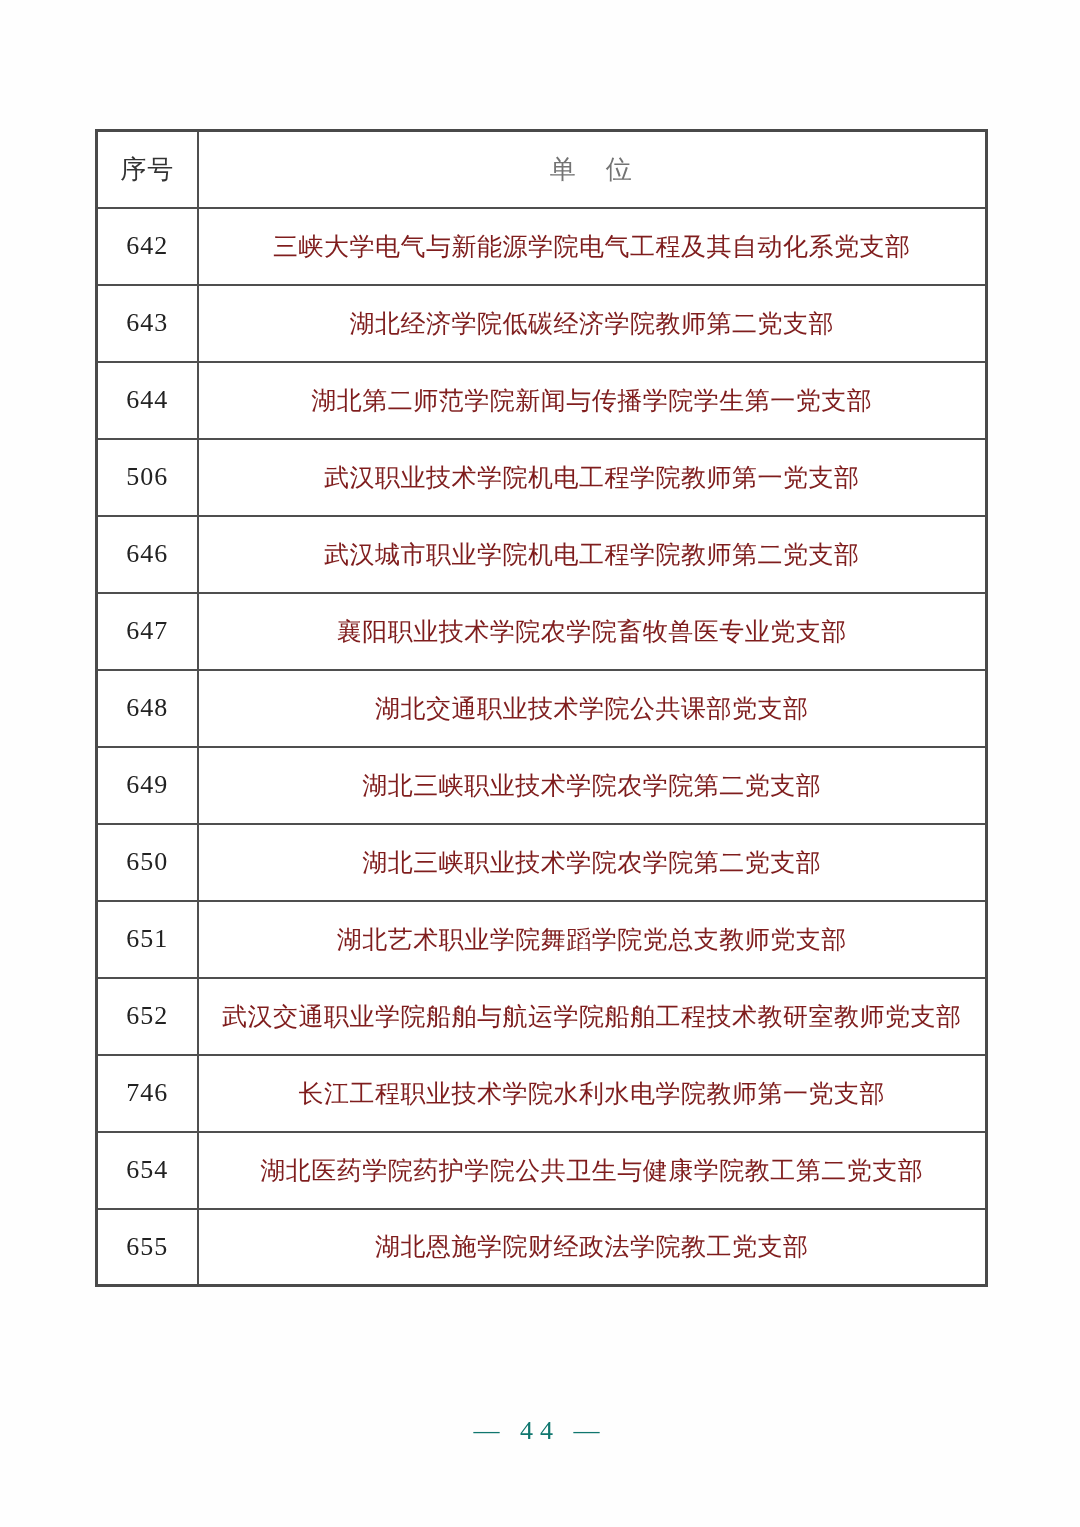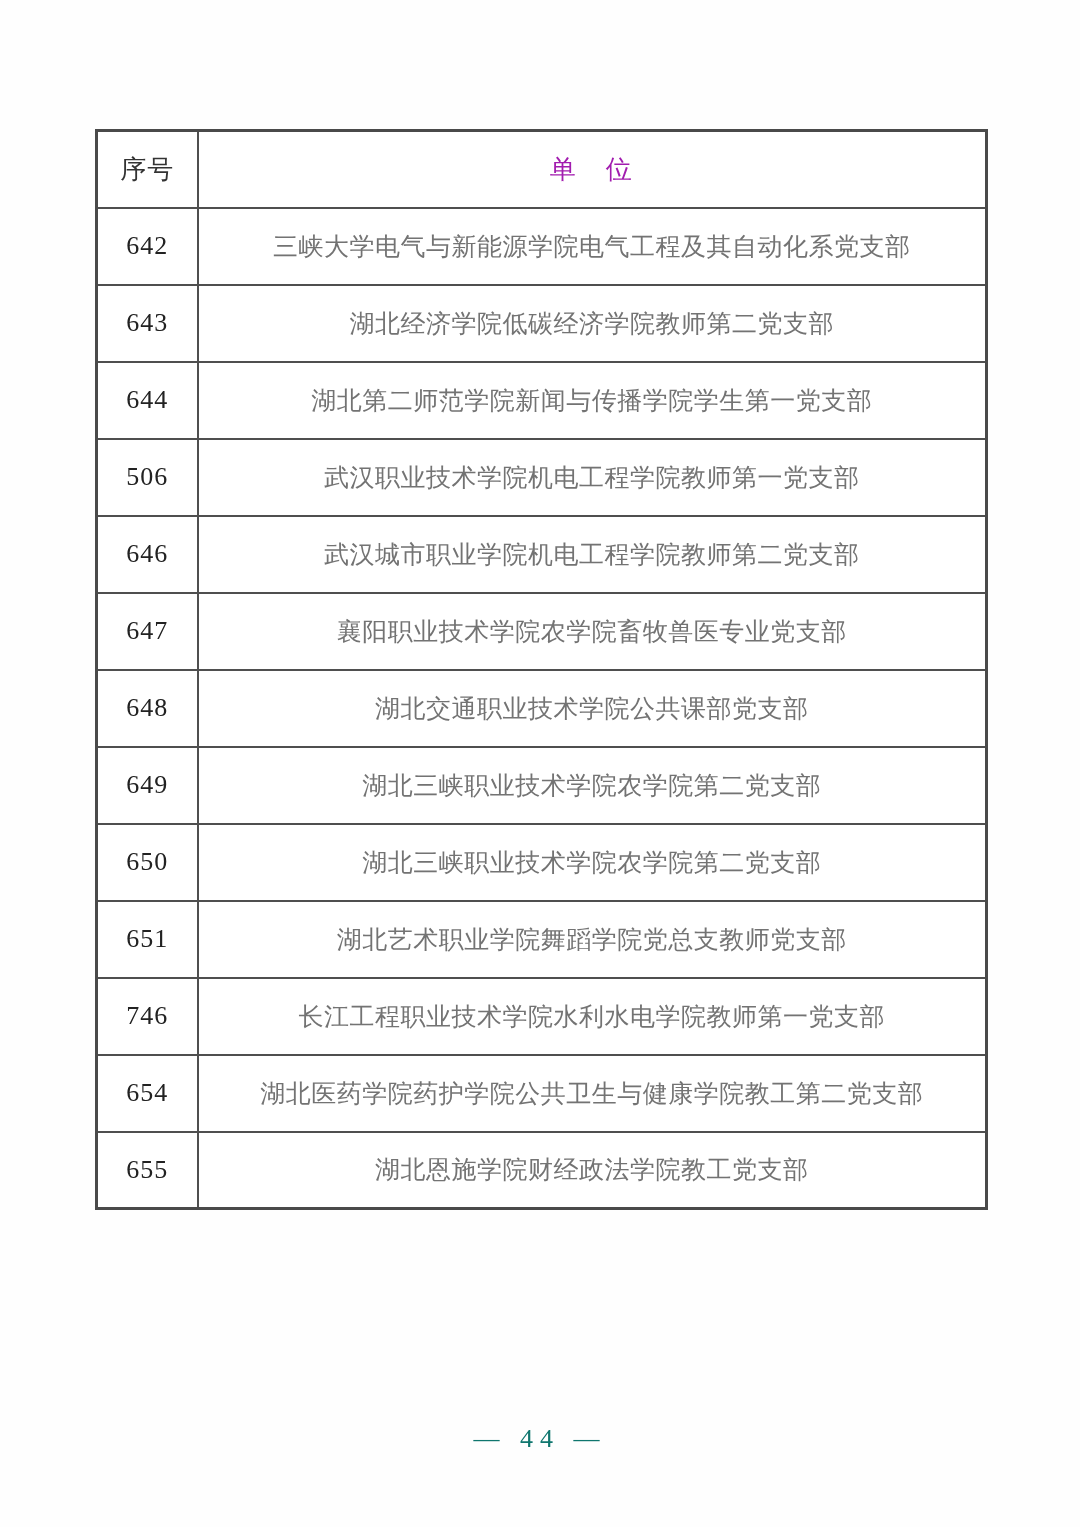--- a/index.html
+++ b/index.html
@@ -1,15 +1,15 @@
 <!DOCTYPE html>
 <html><head>
 <meta charset="utf-8">
 <style>
-  * { margin: 0; padding: 8px; box-sizing: border-box; }
+  * { margin: 0; padding: 0; box-sizing: border-box; }
   html, body {
     width: 1080px;
     height: 1527px;
     background: #ffffff;
     font-family: "Liberation Serif", "DejaVu Serif", serif;
     color: #2e2e2e;
     overflow: hidden;
   }
   .page {
     position: absolute;
@@ -40,33 +40,33 @@
   th.h-serial {
     font-size: 26px;
     font-weight: normal;
     letter-spacing: 1px;
     color: #333333;
   }
   th.h-unit {
     font-size: 26px;
     font-weight: normal;
     letter-spacing: 2px;
-    color: #a21caf;
+    color: #737373;
     margin-left: 32px;
   }
   td.no-cell {
     font-size: 26px;
     color: #222222;
     letter-spacing: 1px;
     margin-left: 36px;
   }
   td.unit-cell {
     font-size: 25px;
     letter-spacing: 0.5px;
-    color: #737373;
+    color: #7f1d1d;
     padding: 0 8px;
     white-space: nowrap;
     overflow: hidden;
   }
   .page-number {
     position: absolute;
     left: 0;
     top: 1416px;
     width: 1080px;
     text-align: center;
@@ -124,20 +124,24 @@
       </tr>
       <tr class="data-row">
         <td class="no-cell">650</td>
         <td class="unit-cell">湖北三峡职业技术学院农学院第二党支部</td>
       </tr>
       <tr class="data-row">
         <td class="no-cell">651</td>
         <td class="unit-cell">湖北艺术职业学院舞蹈学院党总支教师党支部</td>
       </tr>
       <tr class="data-row">
+        <td class="no-cell">652</td>
+        <td class="unit-cell">武汉交通职业学院船舶与航运学院船舶工程技术教研室教师党支部</td>
+      </tr>
+      <tr class="data-row">
         <td class="no-cell">746</td>
         <td class="unit-cell">长江工程职业技术学院水利水电学院教师第一党支部</td>
       </tr>
       <tr class="data-row">
         <td class="no-cell">654</td>
         <td class="unit-cell">湖北医药学院药护学院公共卫生与健康学院教工第二党支部</td>
       </tr>
       <tr class="data-row">
         <td class="no-cell">655</td>
         <td class="unit-cell">湖北恩施学院财经政法学院教工党支部</td>

